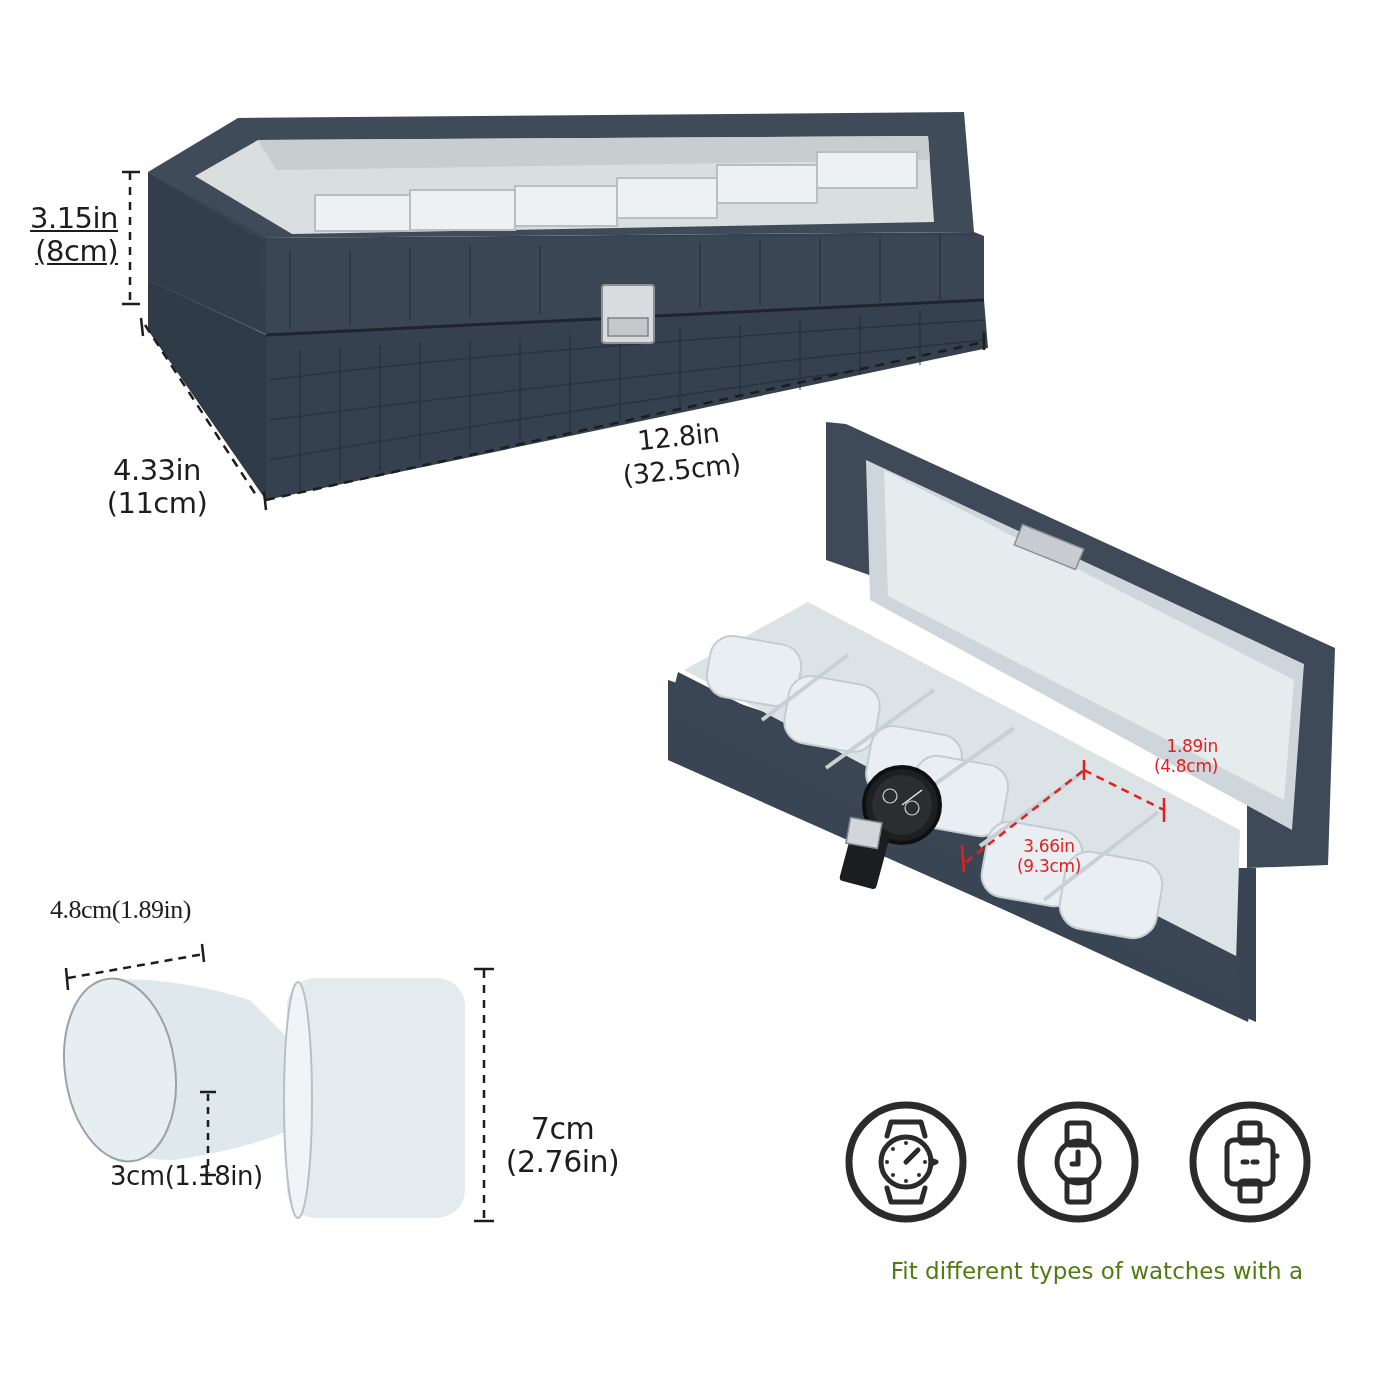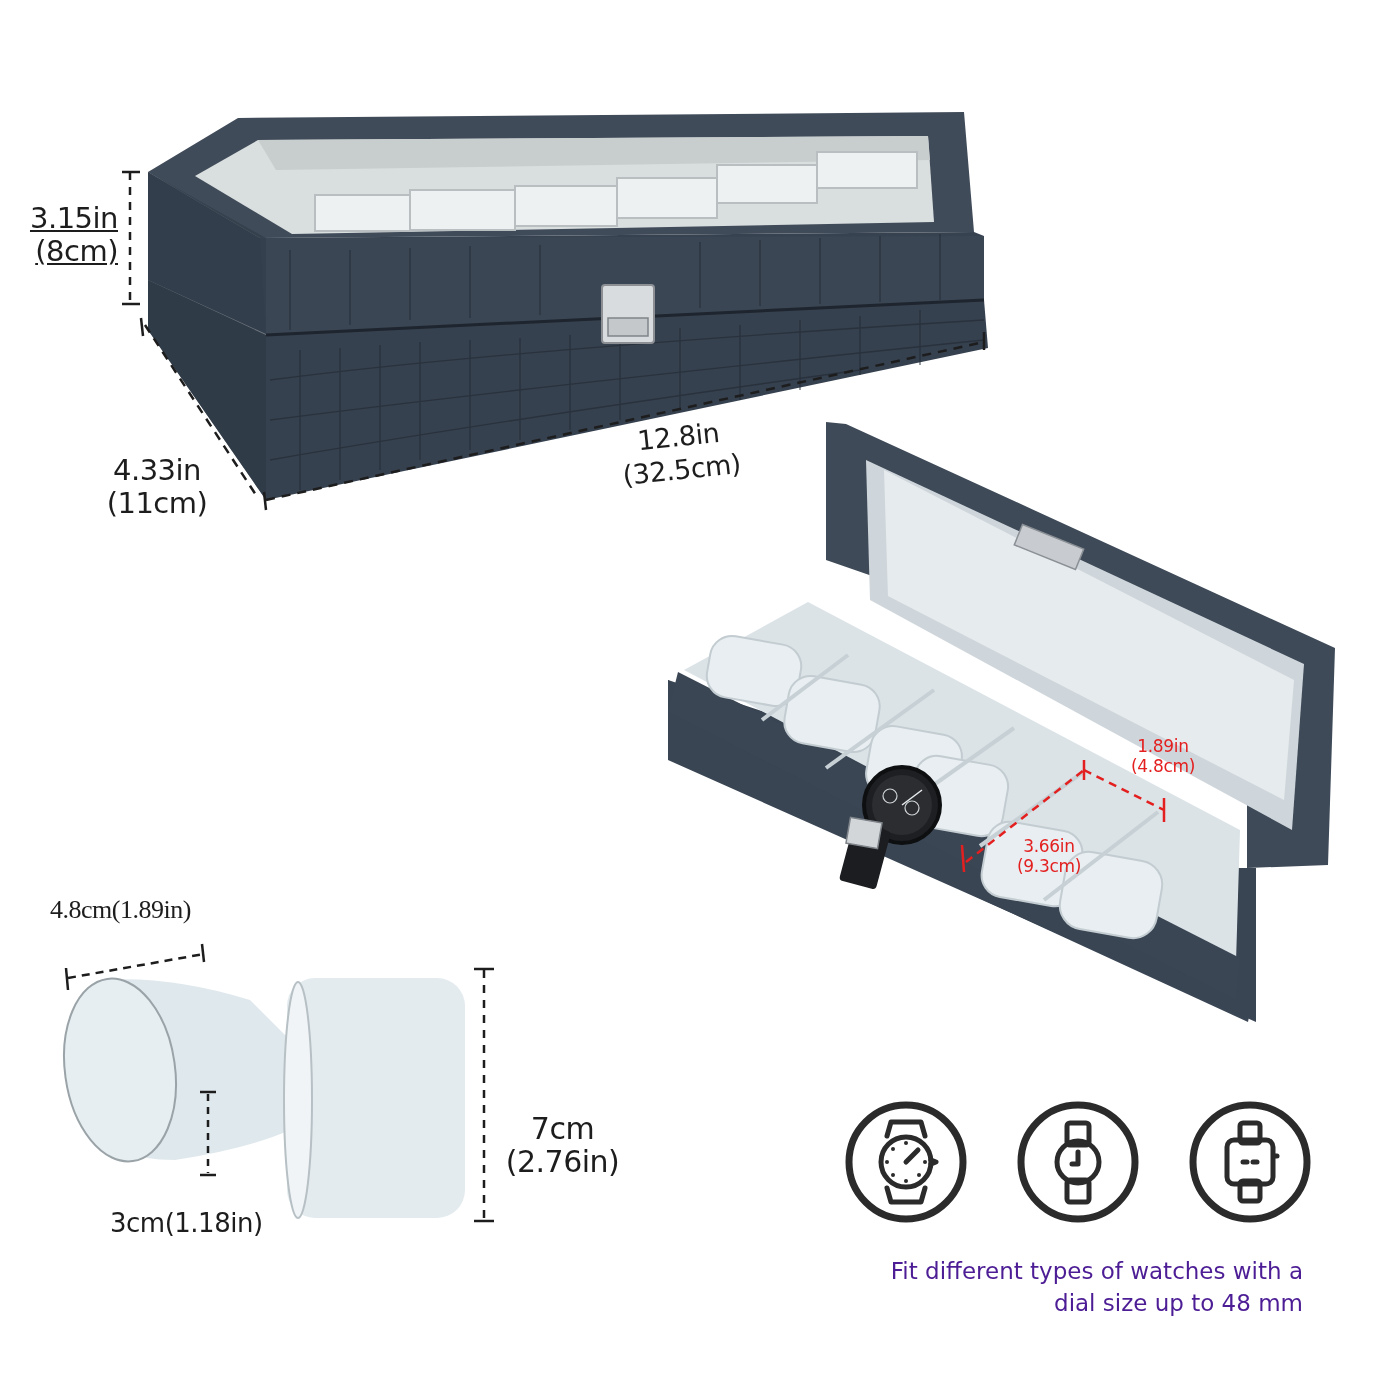--- a/index.html
+++ b/index.html
@@ -4,21 +4,21 @@
 <style>
   html, body { margin: 0; padding: 0; background: #ffffff; }
   body { width: 1400px; height: 1400px; position: relative; overflow: hidden;
          font-family: "DejaVu Sans", "Liberation Sans", sans-serif; color: #1f1f1f; }
   .abs { position: absolute; }
   .dim { font-size: 29px; line-height: 33px; color: #1d1d1d; letter-spacing: -0.5px; }
   .dim-red { font-size: 17px; line-height: 20px; color: #e41f1f; letter-spacing: -0.3px; }
   .center { text-align: center; }
   .right { text-align: right; }
   svg.full { position: absolute; left: 0; top: 0; }
-  .caption { font-size: 23px; line-height: 32px; color: #4c1d95; text-align: right; }
+  .caption { font-size: 23px; line-height: 32px; color: #4d7c0f; text-align: right; }
 </style>
 </head>
 <body>
 
 <div>
 <svg class="full" width="1400" height="1400" viewBox="0 0 1400 1400">
 
   <polygon points="148,172 238,118 964,112 974,232 260,238" fill="#404b59"></polygon>
 
   <polygon points="195,176 258,140 928,136 934,222 292,234" fill="#d9dedf"></polygon>
@@ -127,21 +127,21 @@
   <g stroke="#e41f1f" stroke-width="2.5" fill="none">
     <line x1="966" y1="862" x2="1084" y2="770" stroke-dasharray="8,6"></line>
     <line x1="962" y1="845" x2="964" y2="872"></line>
     <line x1="1084" y1="770" x2="1164" y2="810" stroke-dasharray="8,6"></line>
     <line x1="1084" y1="760" x2="1084" y2="780"></line>
     <line x1="1164" y1="798" x2="1164" y2="822"></line>
   </g>
 </svg>
 </div>
 
-<div class="abs dim-red center" style="left:1108px; top:736px; width:110px;">
+<div class="abs dim-red center" style="left:1108px; top:736px; width:110px;text-align:right;">
   <div>1.89in</div>
   <div>(4.8cm)</div>
 </div>
 
 <div class="abs dim-red center" style="left:1004px; top:836px; width:90px;">
   <div>3.66in</div>
   <div>(9.3cm)</div>
 </div>
 
 <div>
@@ -168,21 +168,21 @@
     <line x1="200" y1="1175" x2="216" y2="1175"></line>
 
     <line x1="484" y1="970" x2="484" y2="1220" stroke-dasharray="8,7"></line>
     <line x1="474" y1="969" x2="494" y2="969"></line>
     <line x1="474" y1="1221" x2="494" y2="1221"></line>
   </g>
 </svg>
 </div>
 
 <div class="abs dim" style="left:50px; top:893px; font-size:26px;font-family:Liberation Serif, serif;">4.8cm(1.89in)</div>
-<div class="abs dim" style="left:110px; top:1207px; font-size:26px;">3cm(1.18in)</div>
+<div class="abs dim" style="left:110px; top:1160px; font-size:26px;">3cm(1.18in)</div>
 <div class="abs dim center" style="left:500px; top:1112px; width:125px; font-size:30px;">
   <div>7cm</div>
   <div>(2.76in)</div>
 </div>
 
 <div>
 <svg class="full" width="1400" height="1400" viewBox="0 0 1400 1400">
 
   <g fill="none" stroke="#2b2b2b" stroke-width="5" stroke-linecap="round" stroke-linejoin="round">
     <circle cx="906" cy="1162" r="57" stroke-width="7"></circle>
@@ -217,14 +217,13 @@
     <rect x="1227" y="1140" width="46" height="44" rx="7"></rect>
     <line x1="1243" y1="1162" x2="1247" y2="1162"></line>
     <line x1="1253" y1="1162" x2="1257" y2="1162"></line>
     <line x1="1274" y1="1156" x2="1277" y2="1156"></line>
   </g>
 </svg>
 </div>
 
 <div class="abs caption" style="left:780px; top:1255px; width:523px;">
   <div>Fit different types of watches with a</div>
-  <div>dial size up to 48 mm</div>
 </div>
 
 </body></html>

